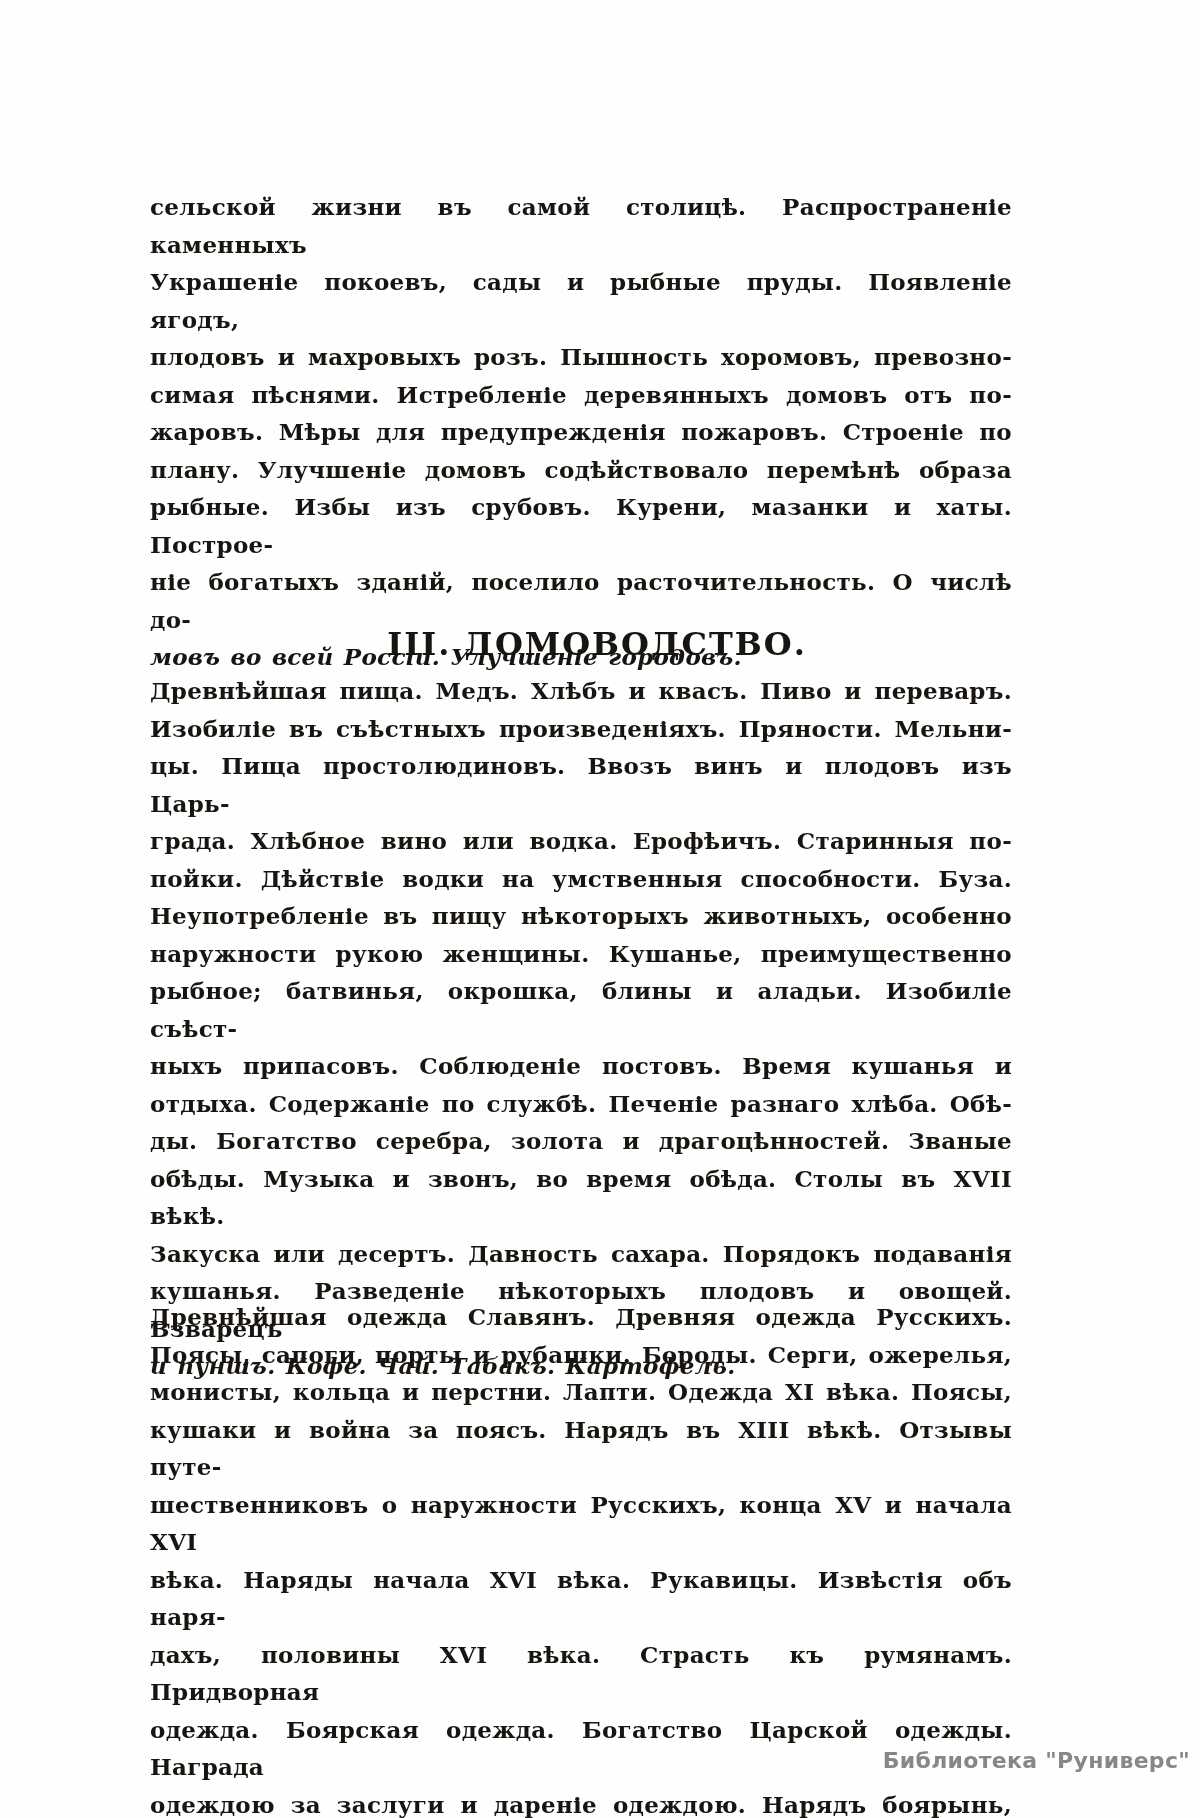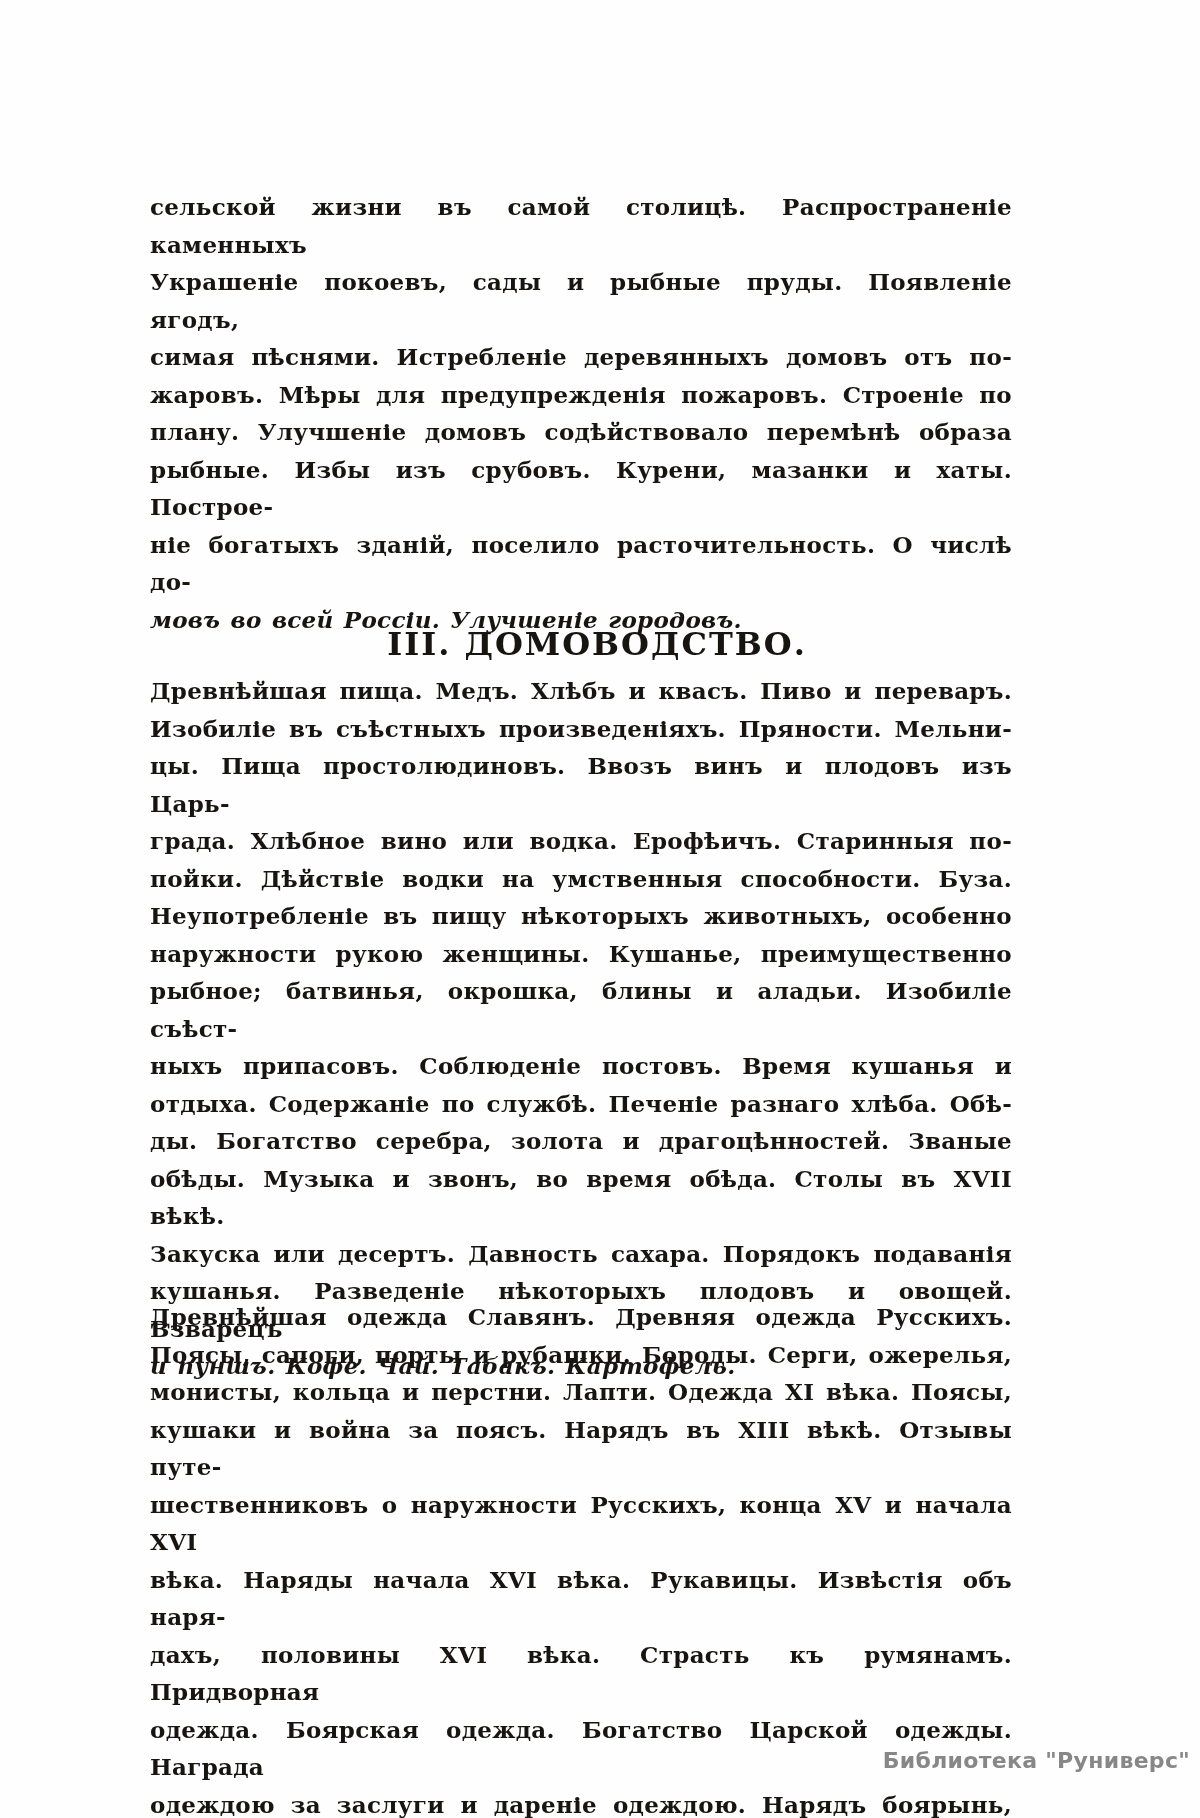--- a/index.html
+++ b/index.html
@@ -55,20 +55,21 @@
   }
 </style>
 </head>
 <body>
 
 <div class="page">
 
   <div class="block" style="top:188px">
     <div class="line">сельской жизни въ самой столицѣ. Распространеніе каменныхъ</div>
     <div class="line">Украшеніе покоевъ, сады и рыбные пруды. Появленіе ягодъ,</div>
+    <div class="line">плодовъ и махровыхъ розъ. Пышность хоромовъ, превозно-</div>
     <div class="line">симая пѣснями. Истребленіе деревянныхъ домовъ отъ по-</div>
     <div class="line">жаровъ. Мѣры для предупрежденія пожаровъ. Строеніе по</div>
     <div class="line">плану. Улучшеніе домовъ содѣйствовало перемѣнѣ образа</div>
     <div class="line">рыбные. Избы изъ срубовъ. Курени, мазанки и хаты. Построе-</div>
     <div class="line">ніе богатыхъ зданій, поселило расточительность. О числѣ до-</div>
     <div class="line lastline">мовъ во всей Россіи. Улучшеніе городовъ.</div>
   </div>
 
   <h2 class="block heading" style="top:608px">III. ДОМОВОДСТВО.</h2>
 

